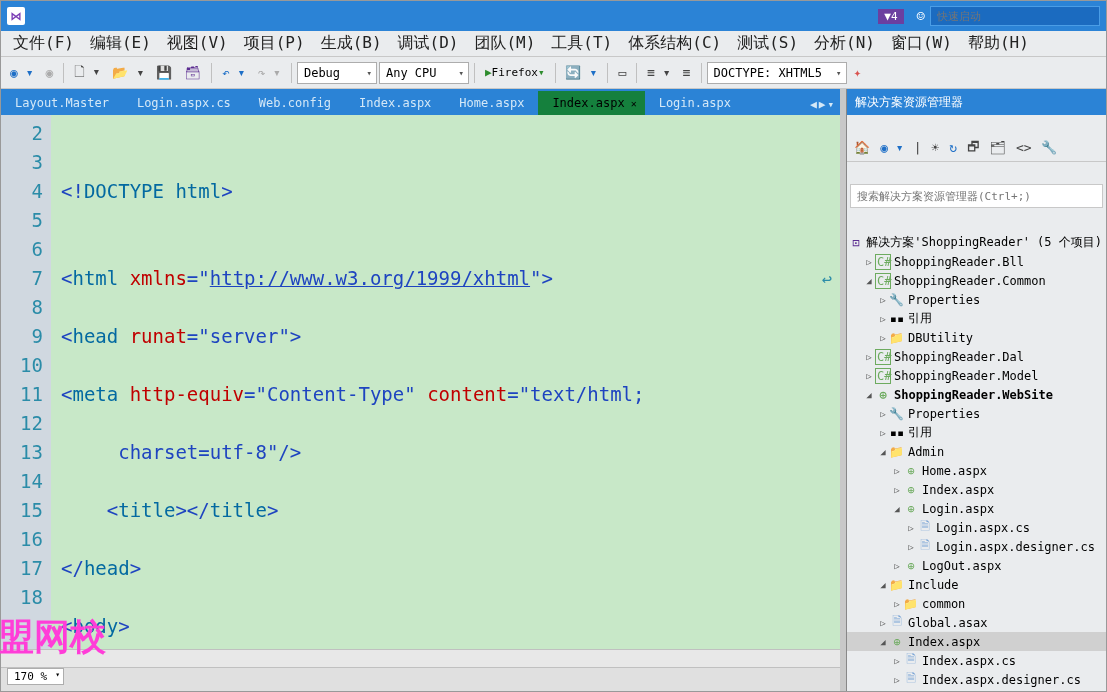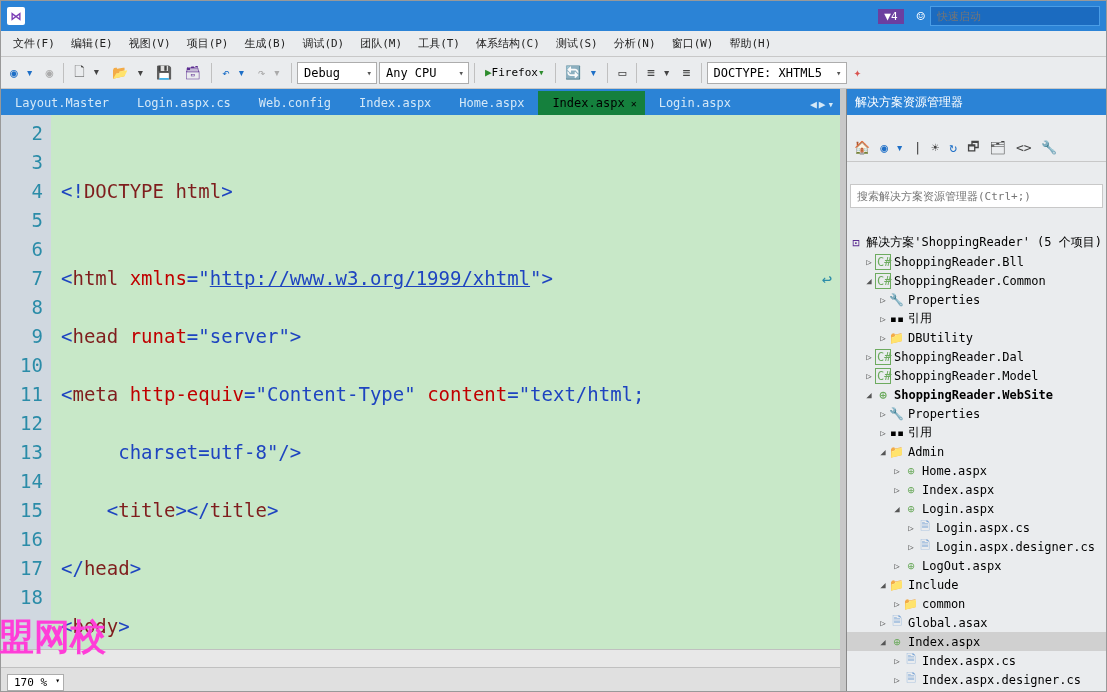--- a/index.html
+++ b/index.html
@@ -5,58 +5,58 @@
 *{margin:0;padding:0;box-sizing:border-box;font-family:"Microsoft YaHei",Consolas,monospace;}
 body{background:#fff;font-size:12px;overflow:hidden;}
 .root{width:1107px;height:692px;display:flex;flex-direction:column;background:#eef2f5;border:1px solid #999;}
 .titlebar{height:30px;background:#2b83d6;display:flex;align-items:center;color:#fff;padding:0 6px;font-size:12px;}
 .titlebar .vslogo{width:18px;height:18px;background:#fff;color:#7b3db5;font-weight:bold;display:flex;align-items:center;justify-content:center;font-size:11px;margin-right:10px;border-radius:2px;}
 .titlebar .spacer{flex:1;}
 .titlebar .badge{background:#6b3fa0;padding:1px 6px;margin-right:8px;display:flex;align-items:center;font-size:11px;}
 .titlebar .icon{margin:0 5px;font-size:14px;}
 .titlebar .ql{background:#1b6bc0;border:1px solid #4a9de6;width:170px;height:20px;padding:2px 6px;color:#b0d4f0;font-size:11px;}
 .menubar{height:26px;background:#eaecee;display:flex;align-items:center;padding:0 4px;border-bottom:1px solid #c8c8c8;}
-.menubar span{padding:10px 8px;font-size:11px;color:#222;}
+.menubar span{padding:10px 8px;font-size:16px;color:#222;}
 .toolbar{height:32px;background:#eaecee;display:flex;align-items:center;padding:0 4px;border-bottom:1px solid #c8c8c8;gap:2px;}
 .toolbar .btn{padding:3px 5px;display:flex;align-items:center;color:#444;font-size:13px;}
 .toolbar .sep{width:1px;height:20px;background:#c0c0c0;margin:0 3px;}
 .toolbar .combo{border:1px solid #adadad;background:#fff;padding:2px 18px 2px 6px;font-size:12px;position:relative;height:22px;display:flex;align-items:center;}
 .toolbar .combo::after{content:'▾';position:absolute;right:4px;font-size:9px;color:#555;}
 .toolbar .play{color:#2d8c2d;font-size:11px;}
 .content{flex:1;display:flex;min-height:0;}
 .editorwrap{flex:1;display:flex;flex-direction:column;min-width:0;}
 .tabs{height:26px;background:#2b83d6;display:flex;align-items:flex-end;position:relative;}
 .tab{padding:5px 14px;color:#d4e8f7;font-size:12px;white-space:nowrap;}
 .tab.active{background:#15803d;color:#000;padding-right:8px;}
 .tab .close{margin-left:6px;font-size:10px;}
 .tabnav{position:absolute;right:2px;display:flex;gap:2px;color:#d4e8f7;font-size:11px;padding:4px;}
 .editor{flex:1;display:flex;background:#c8e8c8;font-family:Consolas,monospace;font-size:19px;position:relative;min-height:0;}
 .gutter{width:50px;background:#d0d8e0;color:#2b8ca8;text-align:right;padding:4px 8px 0 0;line-height:29px;font-size:19px;}
 .code{flex:1;padding:4px 0 0 10px;line-height:29px;white-space:pre;color:#000;overflow:hidden;position:relative;}
-.kw{color:#7f1d1d;text-align:right;}
+.kw{color:#0369a1;text-align:right;}
 .attr{color:#c00000;}
 .str{color:#1e44c0;}
 .link{color:#1e44c0;text-decoration:underline;}
 .pun{color:#1e44c0;}
 .wrapicon{position:absolute;right:8px;top:150px;color:#2b8ca8;font-size:17px;}
 .editscroll{height:18px;background:#e8e8e8;border-top:1px solid #c0c0c0;}
 .splitv{width:6px;background:#c8c8c8;cursor:col-resize;}
 .expl{width:260px;background:#eaecee;display:flex;flex-direction:column;border-left:1px solid #888;gap:19px;}
 .explhdr{height:26px;background:#2b83d6;color:#fff;display:flex;align-items:center;padding:0 8px;font-size:12px;}
 .expltb{height:28px;display:flex;align-items:center;padding:0 4px;gap:4px;border-bottom:1px solid #c8c8c8;font-size:13px;color:#444;}
 .expltb span{padding:2px 3px;}
 .explsearch{height:24px;border:1px solid #c8c8c8;background:#fff;margin:3px;padding:3px 6px;color:#888;font-size:11px;}
 .tree{flex:1;overflow:auto;padding:3px 0;font-size:12px;}
 .node{display:flex;align-items:center;height:19px;padding-right:4px;white-space:nowrap;}
 .node .arr{width:12px;font-size:9px;color:#555;text-align:center;}
 .node .ic{width:16px;font-size:12px;margin-right:3px;text-align:center;}
 .node.sel{background:#d0d0d0;}
 .node.bold{font-weight:bold;}
 .ind0{padding-left:2px;}.ind1{padding-left:16px;}.ind2{padding-left:30px;}.ind3{padding-left:44px;}.ind4{padding-left:58px;}
-.statusbar{height:24px;background:#e0e0e0;display:flex;align-items:flex-end;padding:0 6px;font-size:11px;border-top:1px solid #c0c0c0;}
+.statusbar{height:24px;background:#e0e0e0;display:flex;align-items:flex-start;padding:0 6px;font-size:11px;border-top:1px solid #c0c0c0;}
 .zoombox{border:1px solid #adadad;background:#fff;padding:1px 16px 1px 6px;font-size:11px;position:relative;}
 .zoombox::after{content:'▾';position:absolute;right:3px;font-size:8px;}
 .btmtabs{height:22px;background:#eaecee;display:flex;align-items:center;padding:0 4px;gap:2px;font-size:11px;}
 .btmtab{padding:3px 8px;border:1px solid transparent;}
 .btmtab.active{border:1px solid #888;background:#fff;}
 .watermark{position:absolute;left:-2px;bottom:30px;color:#ff3dd8;font-size:36px;font-weight:bold;pointer-events:none;}
 .ic-sln{color:#5c2d91;}
 .ic-cs{color:#6dab5f;border:1px solid #6dab5f;font-size:9px;padding:0 1px;}
 .ic-fold{color:#d9a23a;}
 .ic-file{color:#7aa5d6;}

